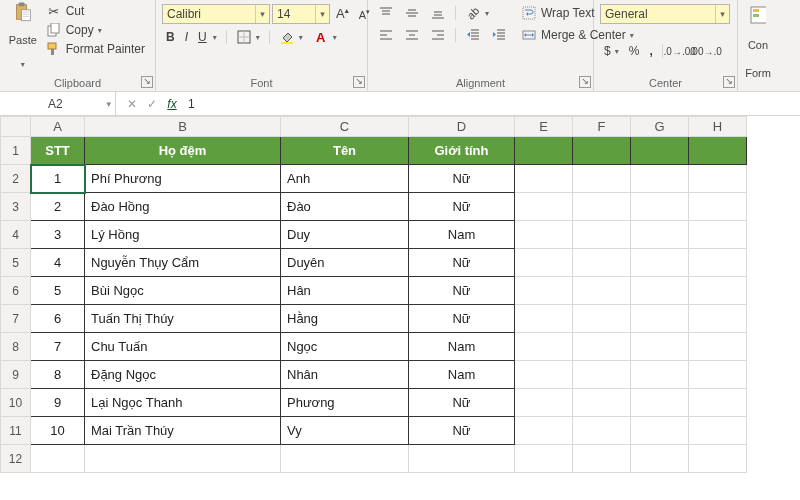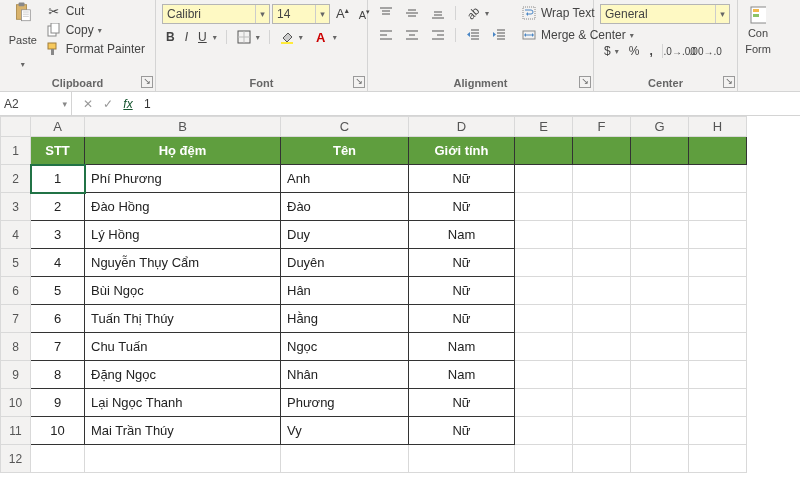--- a/index.html
+++ b/index.html
@@ -1,42 +1,42 @@
 <!DOCTYPE html>
 <html><head>
 <meta charset="utf-8">
 <style>
   * { box-sizing: border-box; margin: 0; padding: 0; font-family: "Segoe UI", Tahoma, sans-serif; }
   body { background: #fff; width: 800px; height: 500px; overflow: hidden; font-size: 12px; color: #444; }
 
   
   .ribbon { background: #f3f2f1; border-bottom: 1px solid #d4d4d4; display: flex; height: 92px; }
   .rb-group { border-right: 1px solid #d4d4d4; padding: 2px 6px 0 6px; display: flex; flex-direction: column; position: relative; }
-  .rb-group-title { text-align: center; font-size: 11px; color: #666; padding: 3px 0 2px; border-top: 0; font-weight: bold; }
+  .rb-group-title { text-align: center; font-size: 11px; color: #666; padding: 3px 0 2px; border-top: 0; }
   .rb-group-body { flex: 1; display: flex; align-items: flex-start; }
   .dlg { position: absolute; right: 2px; bottom: 3px; width: 12px; height: 12px; border: 1px solid #9a9a9a; font-size: 8px; line-height: 10px; text-align: center; color: #666; cursor: pointer; }
   .dlg::after { content: "↘"; font-size: 9px; position: relative; top: -1px; }
 
   .vstack { display: flex; flex-direction: column; gap: 1px; }
   .hstack { display: flex; flex-direction: row; align-items: center; gap: 2px; }
   .item { padding: 1px 4px; display: flex; align-items: center; gap: 4px; font-size: 12px; color: #444; white-space: nowrap; }
 
   .big-btn { display: flex; flex-direction: column; align-items: center; justify-content: center; width: 42px; font-size: 11px; gap: 14px; padding: 2px 0; }
   .big-btn .caret { font-size: 8px; color: #666; }
 
   .combo { display: flex; align-items: center; border: 1px solid #b5b5b5; background: #fef9c3; height: 20px; font-size: 12px; }
   .combo .val { padding: 0 4px; }
   .combo .dd { width: 14px; text-align: center; border-left: 1px solid #ccc; font-size: 9px; color: #666; height: 100%; display:flex; align-items:center; justify-content:center;}
 
   .icon { display: inline-flex; width: 16px; height: 16px; align-items: center; justify-content: center; font-size: 13px; }
   .sep { width: 1px; background: #d4d4d4; align-self: stretch; margin: 2px 3px; }
 
   
   .fbar { display: flex; align-items: center; border-bottom: 1px solid #d4d4d4; height: 24px; background: #fff; }
-  .namebox { width: 72px; border-right: 1px solid #d4d4d4; padding: 0 4px; height: 100%; display: flex; align-items: center; font-size: 12px; }
+  .namebox { width: 72px; border-right: 1px solid #d4d4d4; padding: 0 4px; height: 100%; display: flex; align-items: center; font-size: 12px; margin-left: 44px; }
   .namebox .dd { margin-left: auto; font-size: 9px; color: #888; }
   .fx-btn { width: 20px; text-align: center; color: #999; font-size: 12px; }
   .fx-btn.fx { font-style: italic; color: #14532d; text-decoration: underline; }
   .formula-input { flex: 1; padding: 0 6px; font-size: 12px; color: #333; }
 
   
   .sheet-wrap { position: relative; }
   .grid { border-collapse: collapse; table-layout: fixed; }
   .grid th, .grid td { border: 1px solid #d9d9d9; font-size: 13px; font-weight: normal; }
   .grid .colhdr th { background: #f3f2f1; color: #555; text-align: center; height: 20px; }
@@ -315,21 +315,21 @@
             <span class="icon" style="font-size:10px">.00→.0</span>
           </div>
       </div>
     </div>
     <div class="rb-group-title">Center</div>
     <div class="dlg"></div>
   </div>
 
   <div class="rb-group" style="width:40px;border-right:none">
     <div class="rb-group-body vstack" style="align-items:center;padding-top:4px">
-      <div class="item" style="flex-direction:column;gap:4px">
+      <div class="item" style="flex-direction:column;gap:16px">
         <span class="icon">
             <svg width="20" height="18">
               <rect x="1" y="1" width="18" height="16" fill="#fff" stroke="#888"></rect>
               <rect x="3" y="3" width="6" height="3" fill="#f2b84b"></rect>
               <rect x="3" y="8" width="6" height="3" fill="#8cc366"></rect>
             </svg>
           </span>
         <span style="font-size:11px">Con</span>
         <span style="font-size:11px">Form</span>
       </div>

